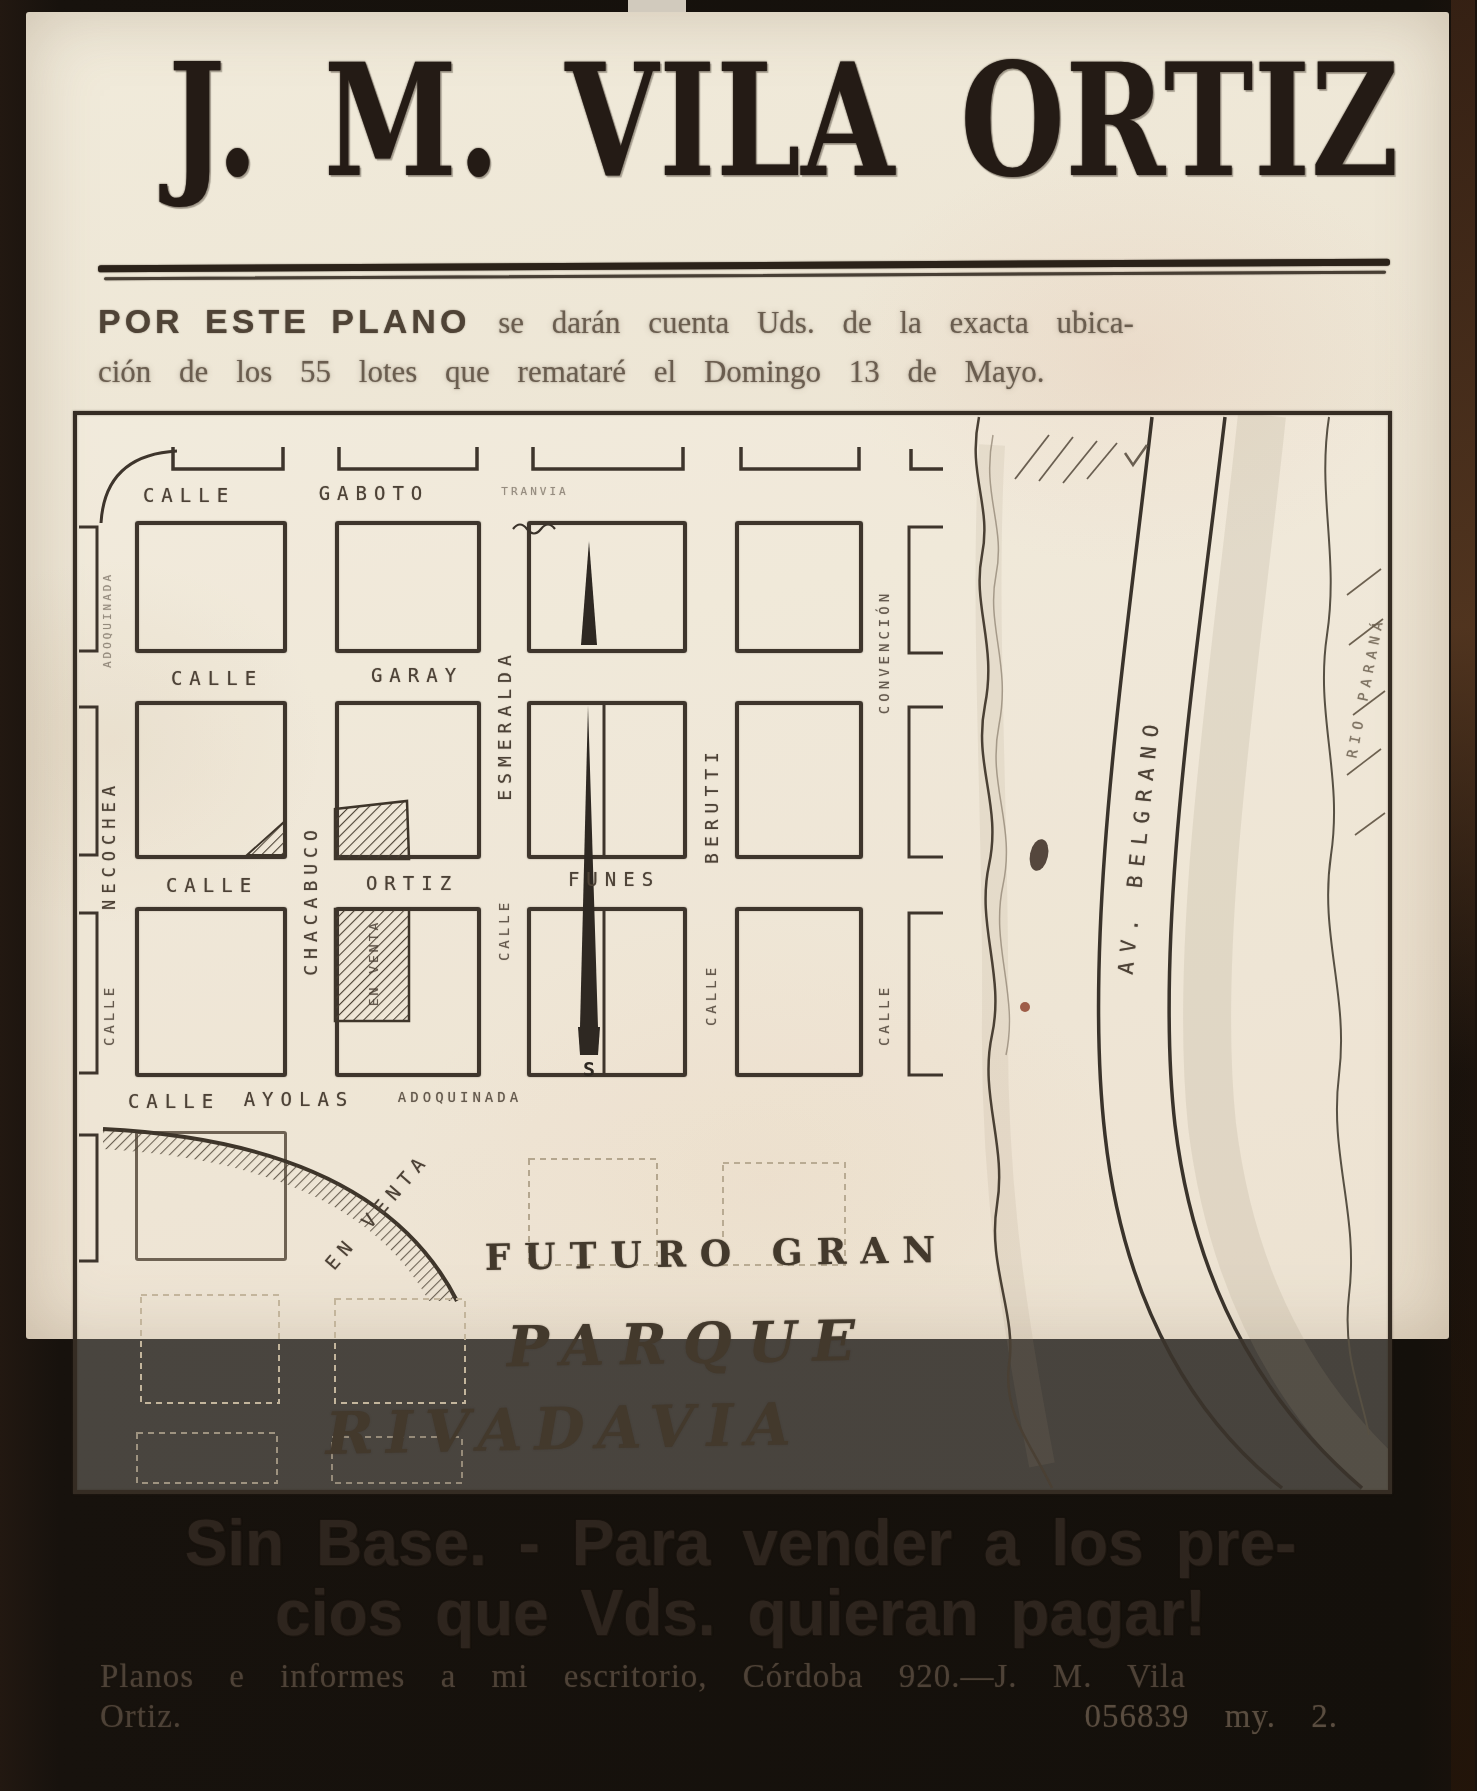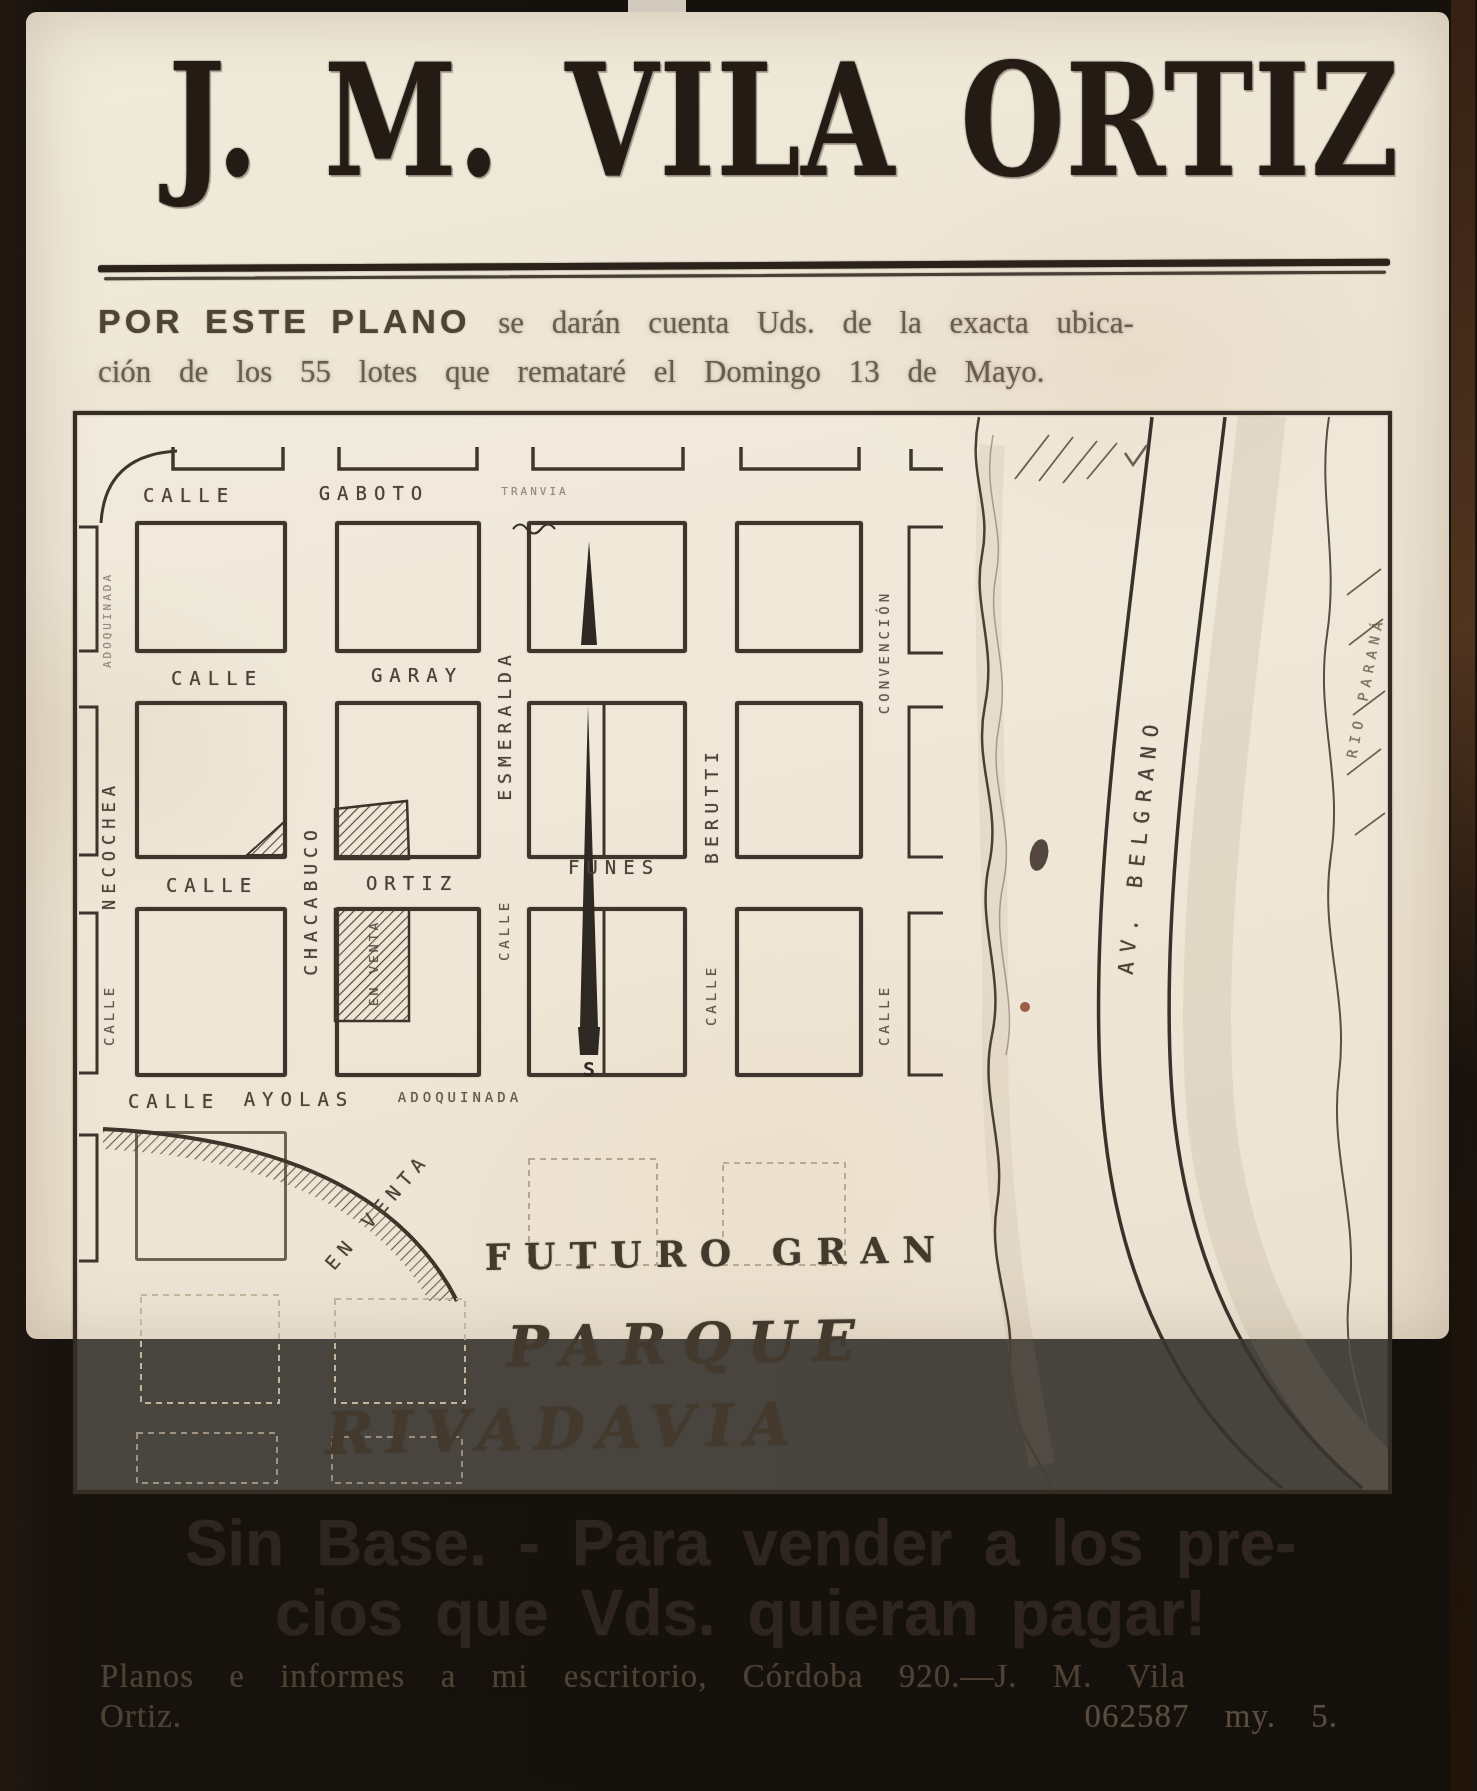--- a/index.html
+++ b/index.html
@@ -15,21 +15,21 @@
     opacity:.85; }
   .notch{ position:absolute; left:628px; top:0; width:58px; height:13px; background:#e6dfd0; opacity:.9; }
   .paper{
     position:absolute; left:26px; top:12px; width:1423px; height:1327px;
     background:
       radial-gradient(ellipse 420px 300px at 78% 26%, rgba(225,180,160,.20), transparent 70%),
       radial-gradient(ellipse 520px 380px at 52% 88%, rgba(220,186,150,.16), transparent 70%),
       radial-gradient(ellipse 300px 260px at 6% 55%, rgba(195,172,140,.20), transparent 70%),
       linear-gradient(168deg,#f1ebdb 0%,#ece4d3 45%,#eadfcd 75%,#e7dcc9 100%);
     box-shadow: inset 0 0 70px rgba(118,94,68,.28);
-    border-radius:11px;
+    border-radius:3px;
     text-decoration:underline;
   }
   
   .masthead{
     position:absolute; top:24px; left:0; width:100%; text-align:center;
     font-family:"DejaVu Serif", serif; font-weight:bold; font-size:150px; line-height:1.12;
     color:#241b15; white-space:nowrap; letter-spacing:1px; word-spacing:28px;
     transform:scaleX(.80) scaleY(1.04);
     text-shadow:0 0 2px rgba(32,22,14,.85), 2px 2px 1px rgba(32,22,14,.30);
   }
@@ -218,21 +218,21 @@
         <circle cx="948" cy="592" r="5" fill="#8a3b24" opacity=".8"></circle>
       </svg>
 
       <div class="hl" style="left:112px;top:80px">CALLE</div>
       <div class="hl" style="left:297px;top:78px">GABOTO</div>
       <div class="hl xs" style="left:458px;top:76px">TRANVIA</div>
       <div class="hl" style="left:140px;top:263px">CALLE</div>
       <div class="hl" style="left:340px;top:260px">GARAY</div>
       <div class="hl" style="left:135px;top:470px">CALLE</div>
       <div class="hl" style="left:335px;top:468px">ORTIZ</div>
-      <div class="hl" style="left:537px;top:452px">FUNES</div>
+      <div class="hl" style="left:537px;top:464px">FUNES</div>
       <div class="hl" style="left:97px;top:686px">CALLE</div>
       <div class="hl" style="left:222px;top:684px">AYOLAS</div>
       <div class="hl sm" style="left:383px;top:682px">ADOQUINADA</div>
 
       <div class="vl xs" style="left:30px;top:205px">ADOQUINADA</div>
       <div class="vl" style="left:32px;top:430px;font-size:17px;letter-spacing:6px">NECOCHEA</div>
       <div class="vl sm" style="left:32px;top:600px">CALLE</div>
       <div class="vl" style="left:233px;top:485px;font-size:18px;letter-spacing:6px">CHACABUCO</div>
       <div class="vl" style="left:427px;top:310px;font-size:18px;letter-spacing:6px">ESMERALDA</div>
       <div class="vl sm" style="left:427px;top:515px">CALLE</div>
@@ -254,18 +254,18 @@
 
     <div class="headline">
       <div>Sin Base. - Para vender a los pre-</div>
       <div>cios que Vds. quieran pagar!</div>
     </div>
 
     <div class="contact">
       <div>Planos e informes a mi escritorio, Córdoba 920.—J. M. Vila</div>
       <div class="row2">
         <span>Ortiz.</span>
-        <span class="serial">062587 my. 5.</span>
+        <span class="serial">056839 my. 2.</span>
       </div>
     </div>
 
   </div>
 </div>
 
 </body></html>

